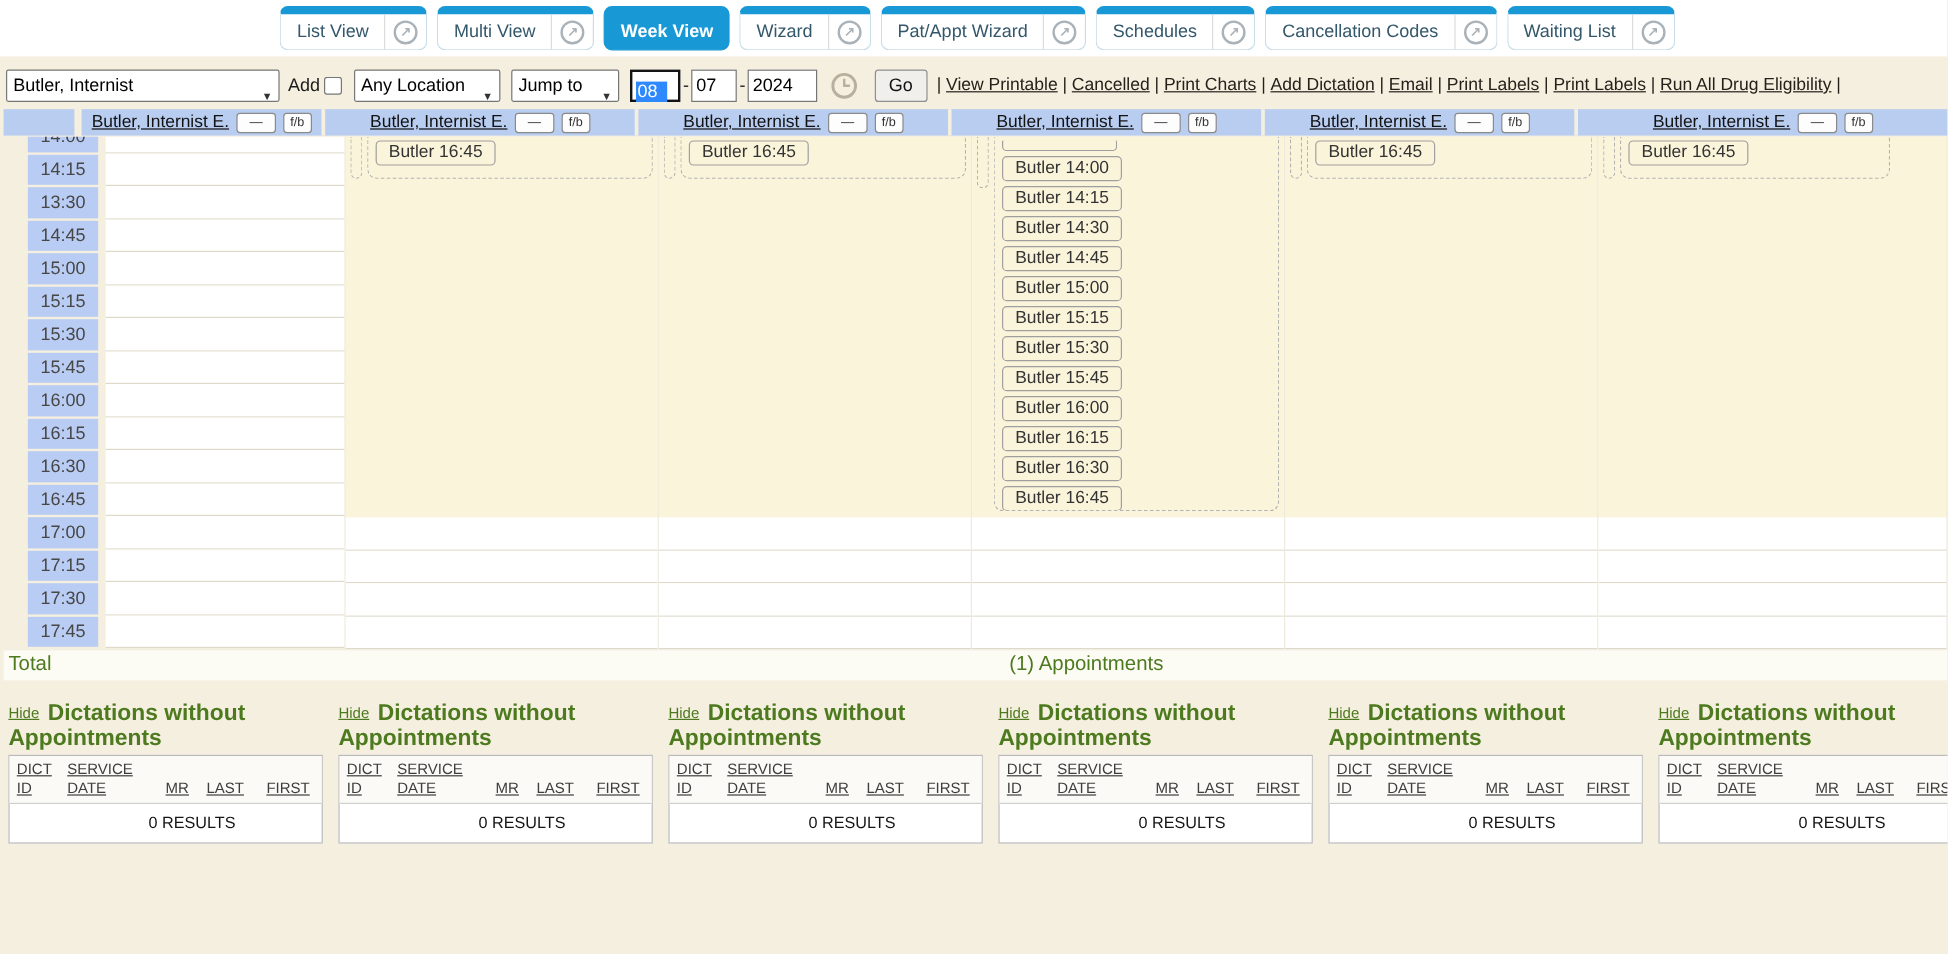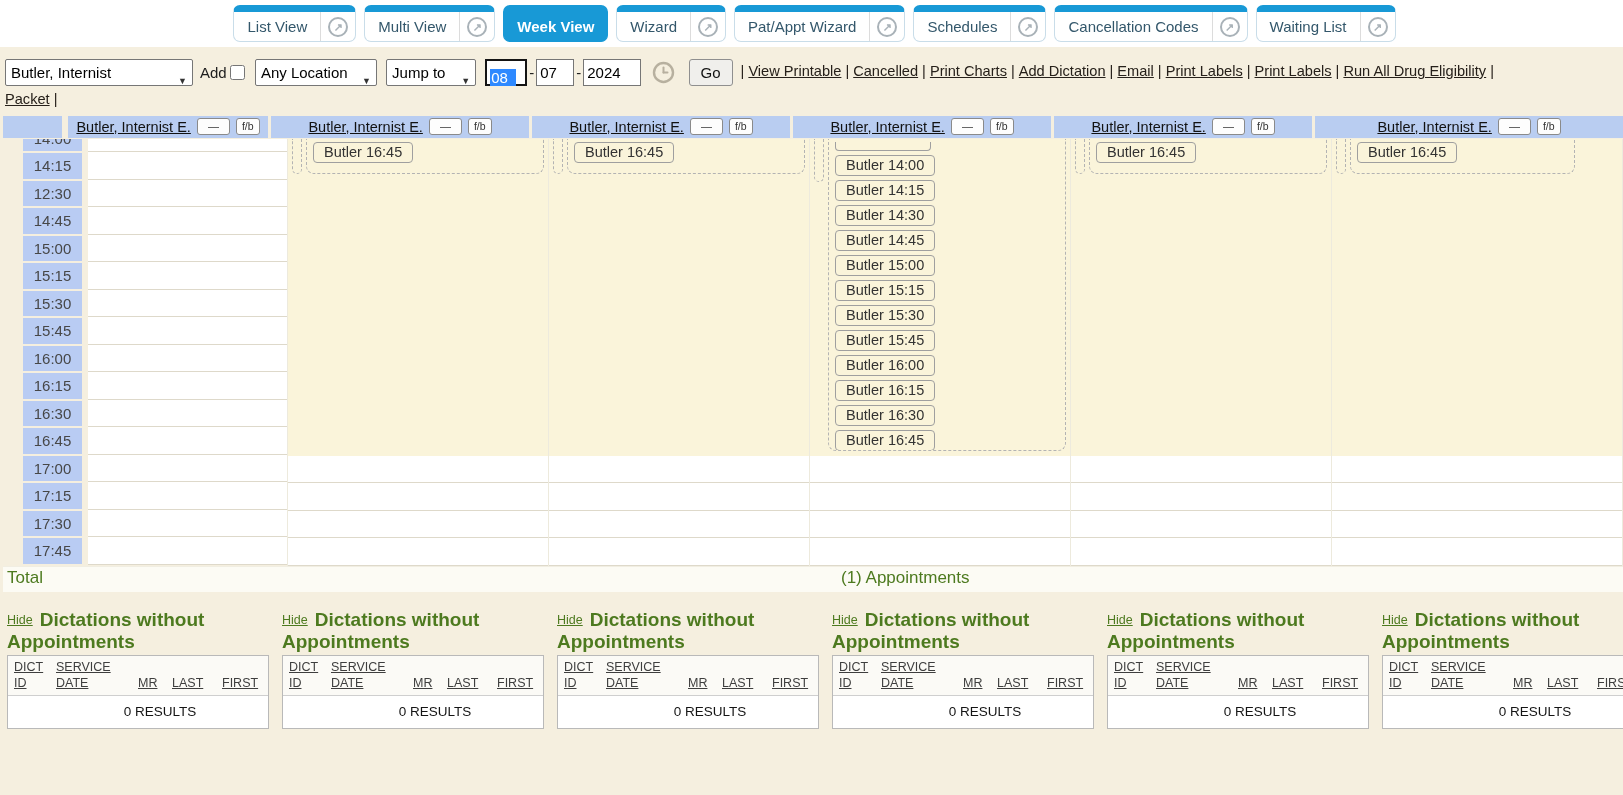--- a/index.html
+++ b/index.html
@@ -20,21 +20,21 @@
   .tab.active .tab-label { color:#fff; font-weight:bold; }
 
   
   .toolbar { padding:9px 4px 3px 5px; font-size:15px; color:#1c1c1c; line-height:29px; }
   .toolbar .row2 { line-height:24px; }
   .tsel { position:relative; display:inline-block; margin-right:5px; vertical-align:middle; }
   .tsel select { appearance:none; -webkit-appearance:none; background:#fff; border:1px solid #767676;
                  border-radius:2px; height:27px; font-family:"Liberation Sans",sans-serif; font-size:15px;
                  padding:1px 20px 1px 5px; color:#000; width:100%; }
   .tsel .arrow { position:absolute; right:6px; top:9px; font-size:9px; color:#333; pointer-events:none; }
-  .tsel.w-provider { width:188px; }
+  .tsel.w-provider { width:228px; }
   .tsel.w-location { width:122px; }
   .tsel.w-jump { width:90px; }
   .addlbl { margin:0 1px 0 2px; vertical-align:middle; }
   .addchk { vertical-align:middle; width:15px; height:15px; margin:0 6px 0 2px; }
   .dinput { display:inline-block; vertical-align:middle; height:27px; background:#fff;
             border:1px solid #767676; font-size:15px; padding:2px 3px; color:#000; }
   .dinput.focused { border:2px solid #141414; width:42px; }
   .selhl { background:#2e89ff; color:#fff; padding:0 8px 0 1px; }
   input.dinput { font-family:"Liberation Sans",sans-serif; }
   .w-day { width:38px; } .w-year { width:58px; }
@@ -158,21 +158,20 @@
     <span class="tsel w-provider"><select><option>Butler, Internist</option></select><span class="arrow">▼</span></span><span class="addlbl">Add</span><input type="checkbox" class="addchk" style="">
     <span class="tsel w-location"><select><option>Any Location</option></select><span class="arrow">▼</span></span>
     <span class="tsel w-jump"><select><option>Jump to</option></select><span class="arrow">▼</span></span>
     <span class="dinput focused"><span class="selhl">08</span></span><span class="hyph">-</span><input class="dinput w-day" value="07" style=""><span class="hyph">-</span><input class="dinput w-year" value="2024" style="">
     <svg class="clock" width="23" height="23" viewBox="0 0 23 23">
         <circle cx="11.5" cy="11.5" r="9.5" fill="none" stroke="#b7b09f" stroke-width="2.4"></circle>
         <line x1="11.5" y1="11.5" x2="11.5" y2="6.5" stroke="#b7b09f" stroke-width="2" stroke-linecap="round"></line>
         <line x1="11.5" y1="11.5" x2="15.5" y2="11.5" stroke="#b7b09f" stroke-width="2" stroke-linecap="round"></line>
       </svg>
     <span class="gobtn">Go</span><span class="sep">|</span><span class="tlink">View Printable</span><span class="sep">|</span><span class="tlink">Cancelled</span><span class="sep">|</span><span class="tlink">Print Charts</span><span class="sep">|</span><span class="tlink">Add Dictation</span><span class="sep">|</span><span class="tlink">Email</span><span class="sep">|</span><span class="tlink">Print Labels</span><span class="sep">|</span><span class="tlink">Print Labels</span><span class="sep">|</span><span class="tlink">Run All Drug Eligibility</span><span class="sep">|</span>
-    <div class="row2"><span class="tlink">Packet</span><span class="sep">|</span></div>
   </div>
 
   <div class="cal">
     <div class="cal-head">
       <div class="headcell w-time"></div>
       <div class="w-gap"></div>
       <div class="headcell w-c1">
         <span class="prov-link">Butler, Internist E.</span>
         <span class="minibtn">—</span>
         <span class="minibtn fb">f/b</span>
@@ -201,21 +200,21 @@
         <span class="prov-link">Butler, Internist E.</span>
         <span class="minibtn">—</span>
         <span class="minibtn fb">f/b</span>
       </div>
     </div>
 
     <div class="cal-body">
       <div class="timecol w-time">
         <div class="tcell">14:00</div>
         <div class="tcell">14:15</div>
-        <div class="tcell">12:30</div>
+        <div class="tcell">13:30</div>
         <div class="tcell">14:45</div>
         <div class="tcell">15:00</div>
         <div class="tcell">15:15</div>
         <div class="tcell">15:30</div>
         <div class="tcell">15:45</div>
         <div class="tcell">16:00</div>
         <div class="tcell">16:15</div>
         <div class="tcell">16:30</div>
         <div class="tcell">16:45</div>
         <div class="tcell">17:00</div>

